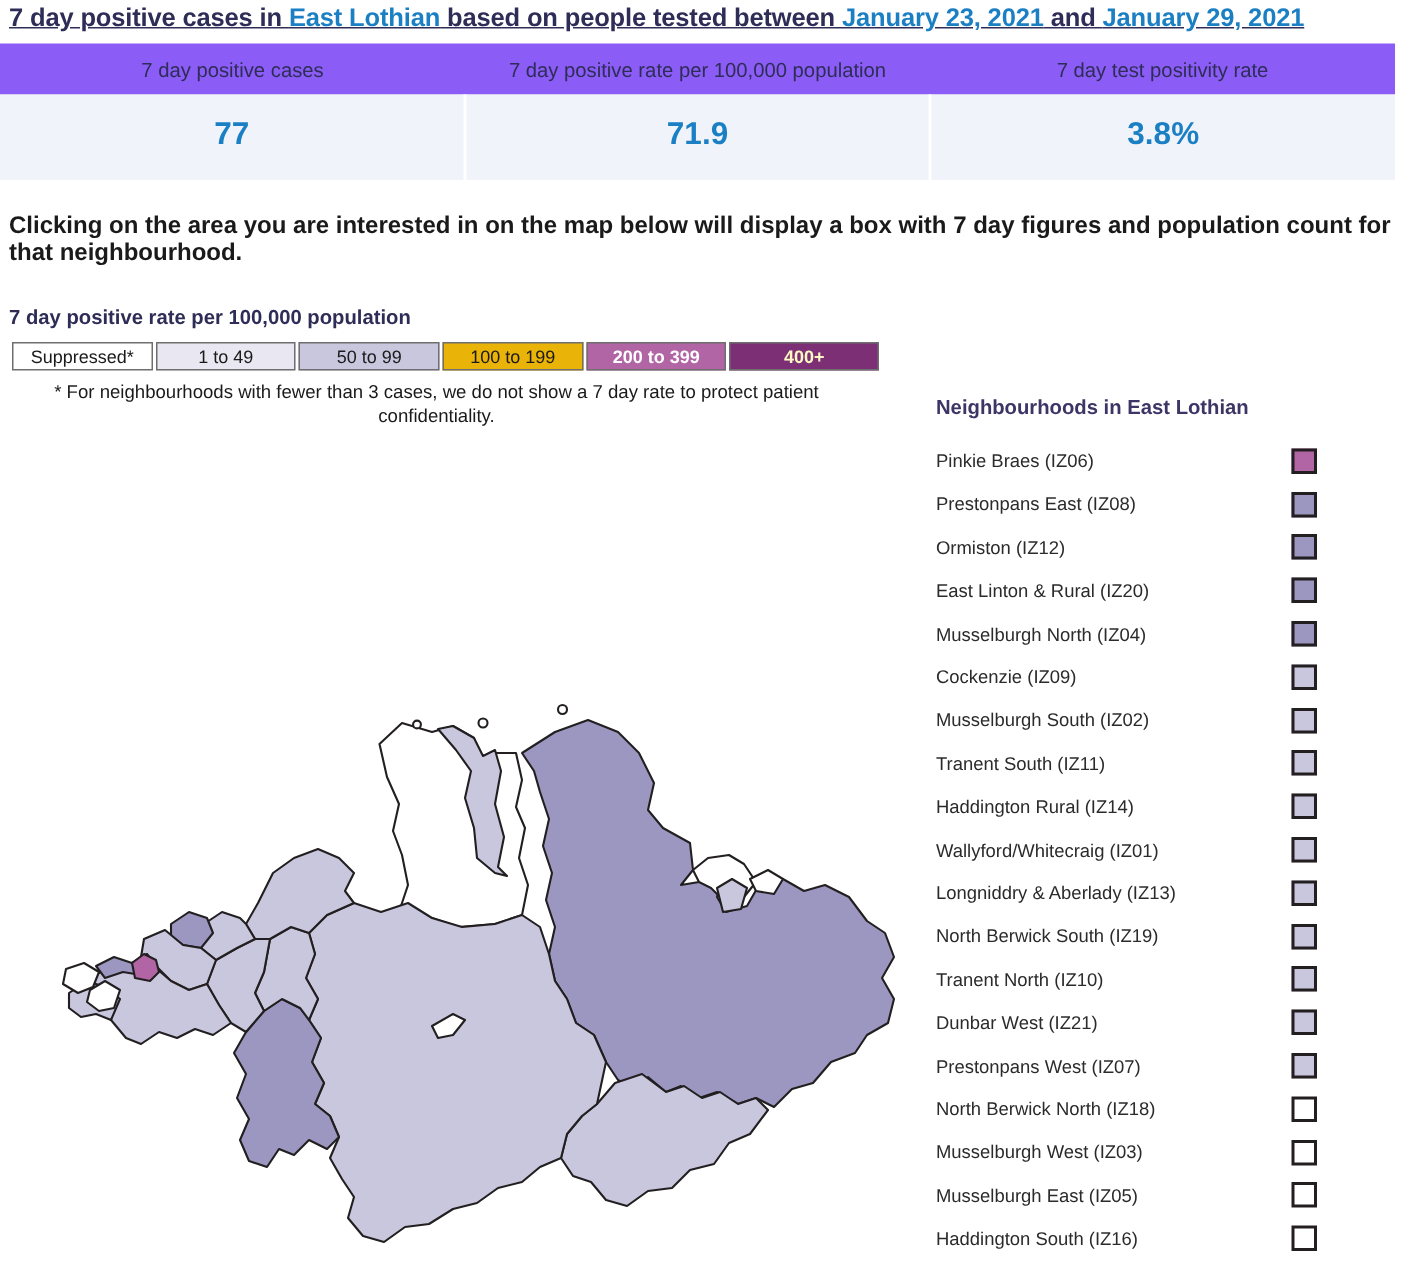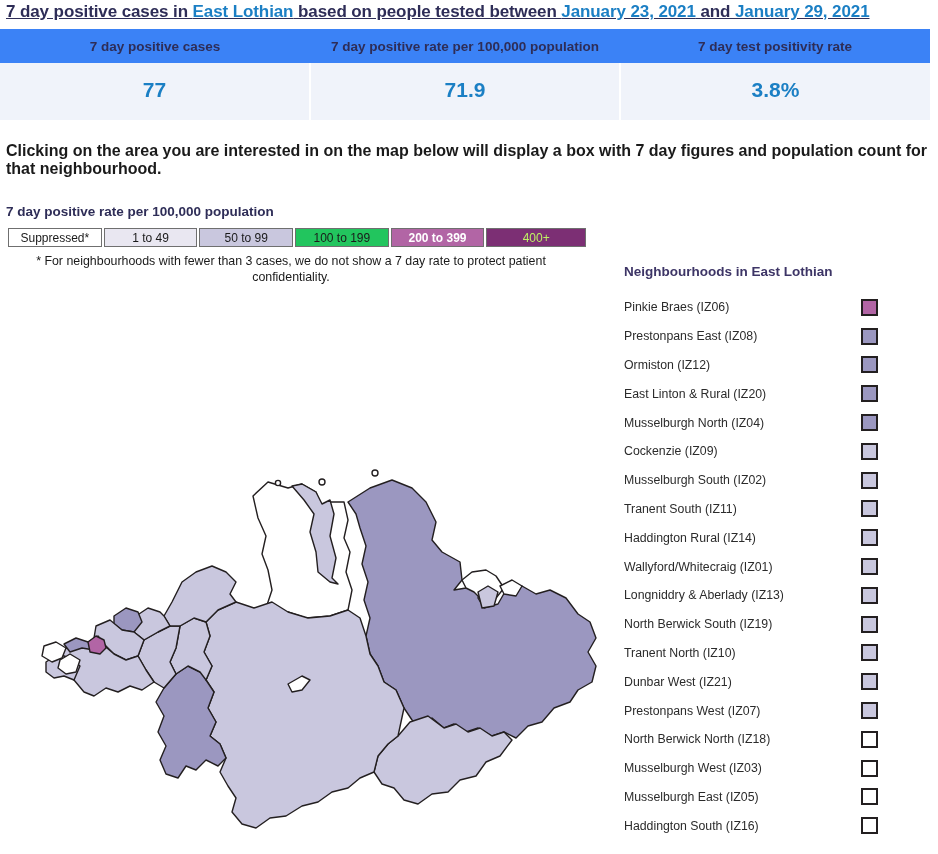--- a/index.html
+++ b/index.html
@@ -28,24 +28,24 @@
   .page-title .hl { color: #1b7fc4; }
 
   
   .stats {
     margin-top: 7px;
     width: 930px;
     border-collapse: collapse;
     table-layout: fixed;
   }
   .stats th {
-    background: #3b82f6;
+    background: #8b5cf6;
     color: #2e2d57;
     font-size: 13.5px;
-    font-weight: bold;
+    font-weight: normal;
     text-align: center;
     padding: 10px 4px 9px 4px;
     border: none;
   }
   .stats td {
     background: #f0f3fa;
     color: #1b7fc4;
     font-size: 21px;
     font-weight: bold;
     text-align: center;
@@ -83,23 +83,23 @@
     font-size: 12px;
     color: #1a1a1a;
     border: 1px solid #6f6f6f;
     margin-right: 2px;
     box-sizing: border-box;
     white-space: nowrap;
   }
   .legend-cell.lc0 { width: 94px; background:#ffffff; }
   .legend-cell.lc1 { width: 94px; background:#e9e7f1; }
   .legend-cell.lc2 { width: 94px; background:#c9c7de; }
-  .legend-cell.lc3 { width: 94px; background:#22c55e; }
+  .legend-cell.lc3 { width: 94px; background:#eab308; }
   .legend-cell.lc4 { width: 94px; background:#b265a5; color:#ffffff; font-weight:bold; }
-  .legend-cell.lc5 { width: 100px; background:#7c2f74; color:#bef264; font-weight:normal; margin-right:0; }
+  .legend-cell.lc5 { width: 100px; background:#7c2f74; color:#fef9c3; font-weight:bold; margin-right:0; }
 
   .legend-footnote {
     font-size: 12.4px;
     color: #1a1a1a;
     line-height: 1.25;
     padding: 7px 0 0 6px;
     width: 570px;
     text-align: center;
   }
 

